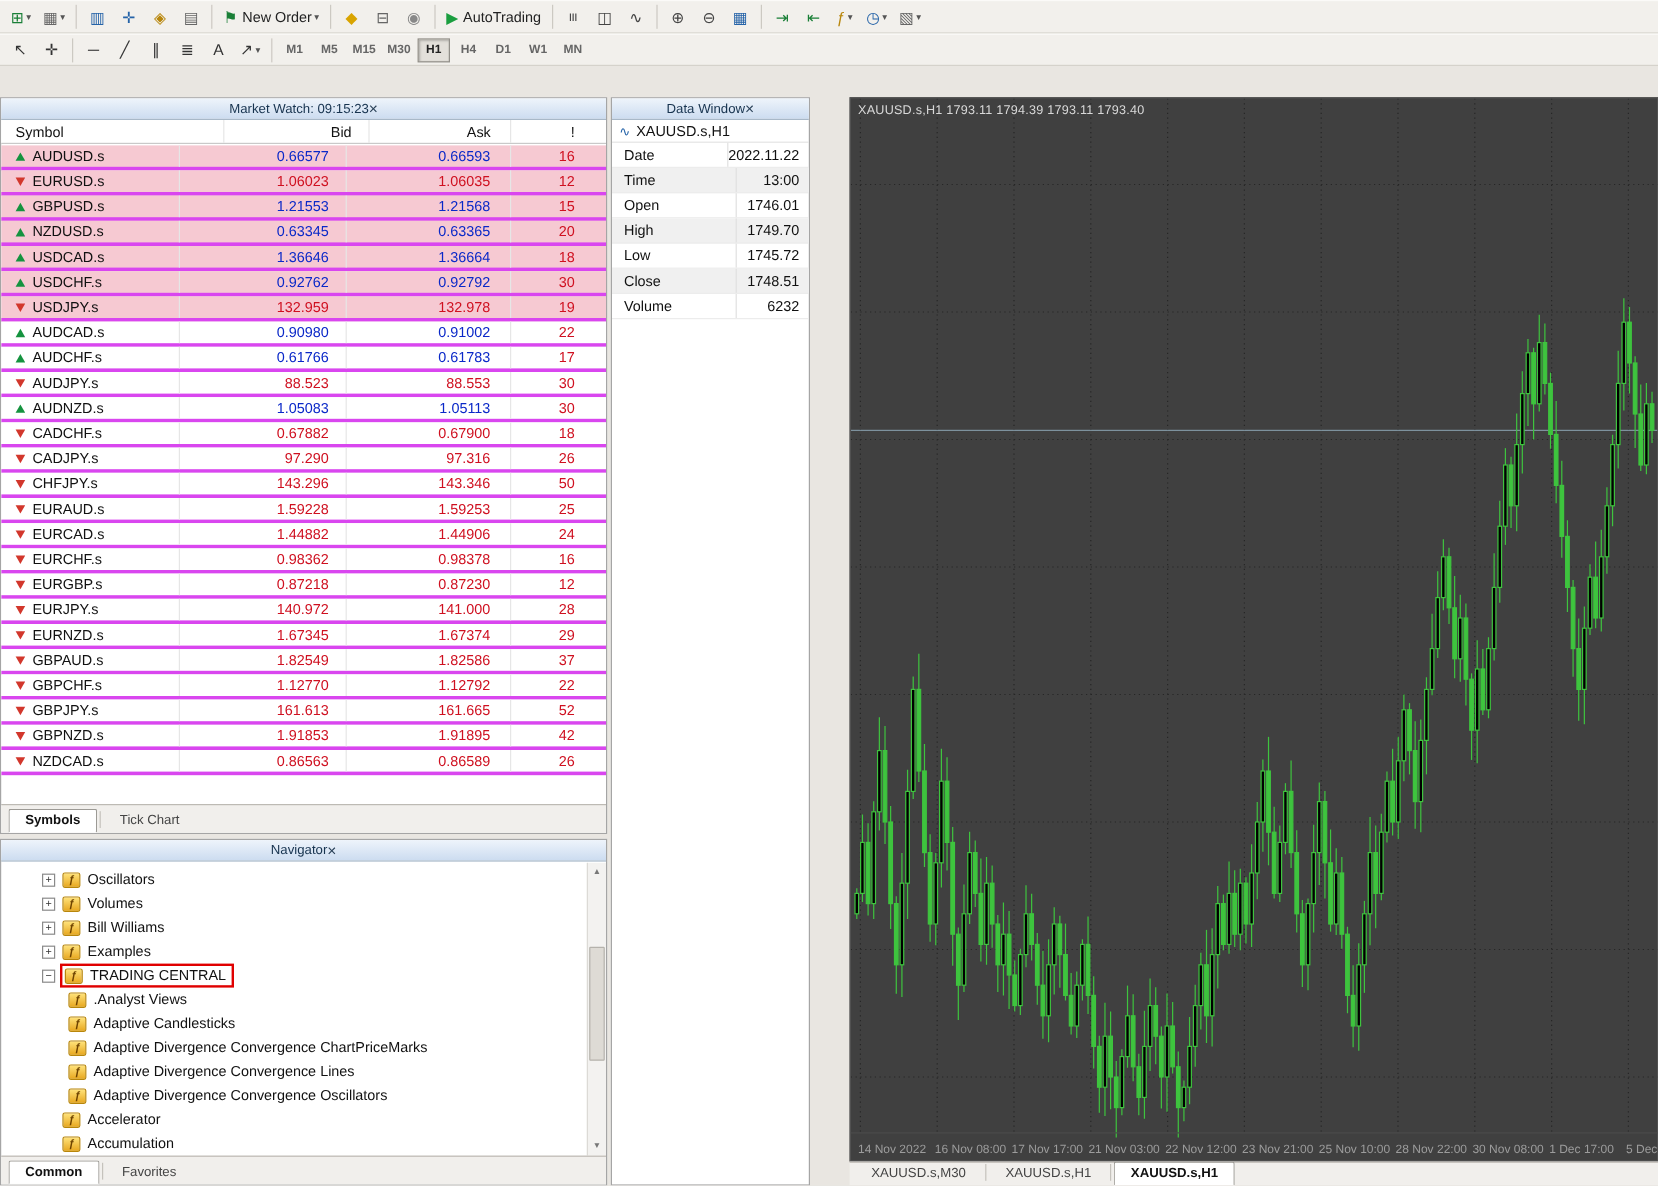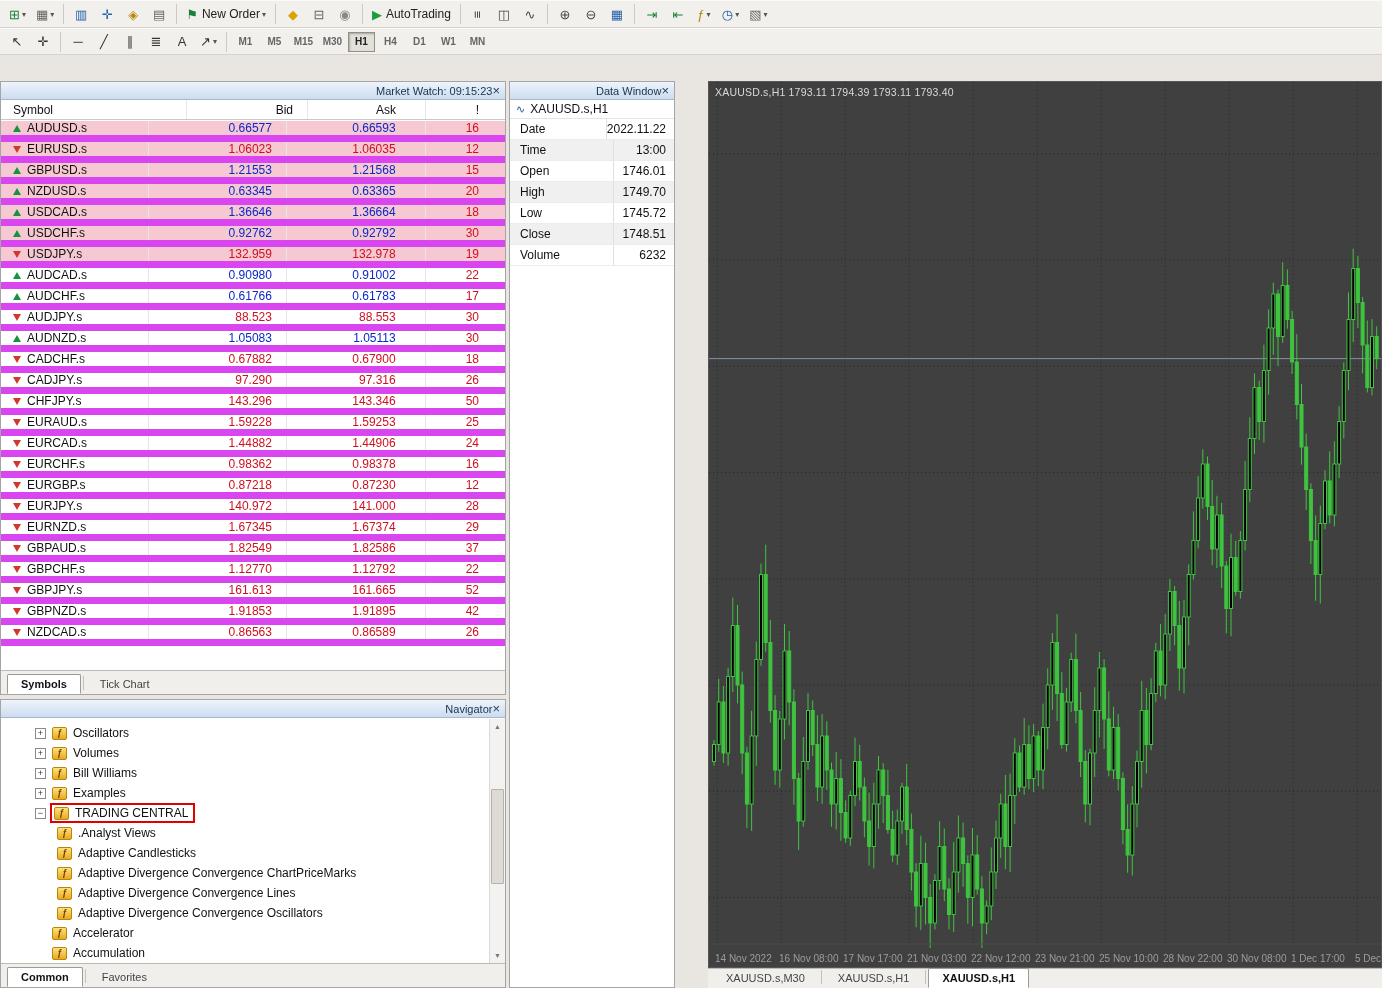--- a/index.html
+++ b/index.html
@@ -21,32 +21,32 @@
   .tbtn .glyph { font-size:13px; line-height:1; }
   .tbtn .glyph.rot { display:inline-block; transform:rotate(90deg); }
   .tbtn .lbl { font-size:12px; color:#222; margin-left:4px; }
   .tbtn .dd { font-size:8px; color:#555; margin-left:2px; }
   .tsep { width:1px; height:20px; background:#ccc9c2; margin:0 4px; }
   .tf { min-width:27px; height:20px; font-size:10px; font-weight:bold; color:#666; display:inline-flex; align-items:center; justify-content:center; border:1px solid transparent; margin:0 1px; cursor:default; }
   .tf.active { background:#e3e0da; border:1px solid #928f89; box-shadow:inset 1px 1px 2px rgba(0,0,0,.25); color:#222; }
 
   
   .panel { position:absolute; background:#fff; border:1px solid #a5a5a5; }
-  .ptitle { height:18px; background:linear-gradient(#eef4fb,#ccdcf0); border-bottom:1px solid #a8b8c8; display:flex; align-items:center; justify-content:flex-end; padding:0 5px; font-size:11px; color:#17334f; }
+  .ptitle { height:18px; background:linear-gradient(#eef4fb,#ccdcf0); border-bottom:1px solid #a8b8c8; display:flex; align-items:center; justify-content:center; padding:0 5px; font-size:11px; color:#17334f; }
   .pclose { font-size:13px; line-height:1; color:#2a4158; cursor:default; }
 
   
   .mw { left:0; top:81px; width:506px; height:614px; }
   .mw-header { display:flex; height:20px; border-bottom:1px solid #c9c9c9; font-size:12px; align-items:center; background:#fff; }
   .col-sym { width:186px; padding-left:12px; border-right:1px solid #e6e6e6; height:100%; display:flex; align-items:center; }
   .col-bid { width:121px; text-align:right; padding-right:14px; border-right:1px solid #e6e6e6; height:100%; display:flex; align-items:center; justify-content:flex-end; }
-  .col-ask { width:118px; text-align:center; padding-right:29px; border-right:1px solid #e6e6e6; height:100%; display:flex; align-items:center; justify-content:flex-end; }
+  .col-ask { width:118px; text-align:center; padding-right:16px; border-right:1px solid #e6e6e6; height:100%; display:flex; align-items:center; justify-content:flex-end; }
   .col-spr { flex:1; text-align:right; padding-right:26px; height:100%; display:flex; align-items:center; justify-content:flex-end; }
   .mw-rows { position:absolute; top:39px; left:0; right:0; bottom:24px; overflow:hidden; }
-  .mw-row { display:flex; height:21px; align-items:center; font-size:12px; border-bottom:7px solid #d946ef; background:#fff;gap:40px; }
+  .mw-row { display:flex; height:21px; align-items:center; font-size:12px; border-bottom:3px solid #d946ef; background:#fff;gap:40px; }
   .mw-row.hl { background:#f6c9d2; }
   .tri { width:0; height:0; margin-right:6px; }
   .tri.up { border-left:4px solid transparent; border-right:4px solid transparent; border-bottom:7px solid #15933f; }
   .tri.down { border-left:4px solid transparent; border-right:4px solid transparent; border-top:7px solid #d2372c; }
   .num.up { color:#0a28c8; } .num.down { color:#cf1020; } .spr { color:#cf1020; }
 
   
   .tabsbar { position:absolute; left:0; right:0; bottom:0; height:24px; background:#f1efec; border-top:1px solid #bdbab4; display:flex; align-items:flex-end; padding-left:6px; }
   .tab { font-size:11px; color:#444; padding:3px 13px; border:1px solid transparent; cursor:default; white-space:nowrap; }
   .tab.active { background:#fff; border:1px solid #9c9a95; border-bottom-color:#fff; font-weight:bold; border-radius:2px 2px 0 0; color:#111; }

